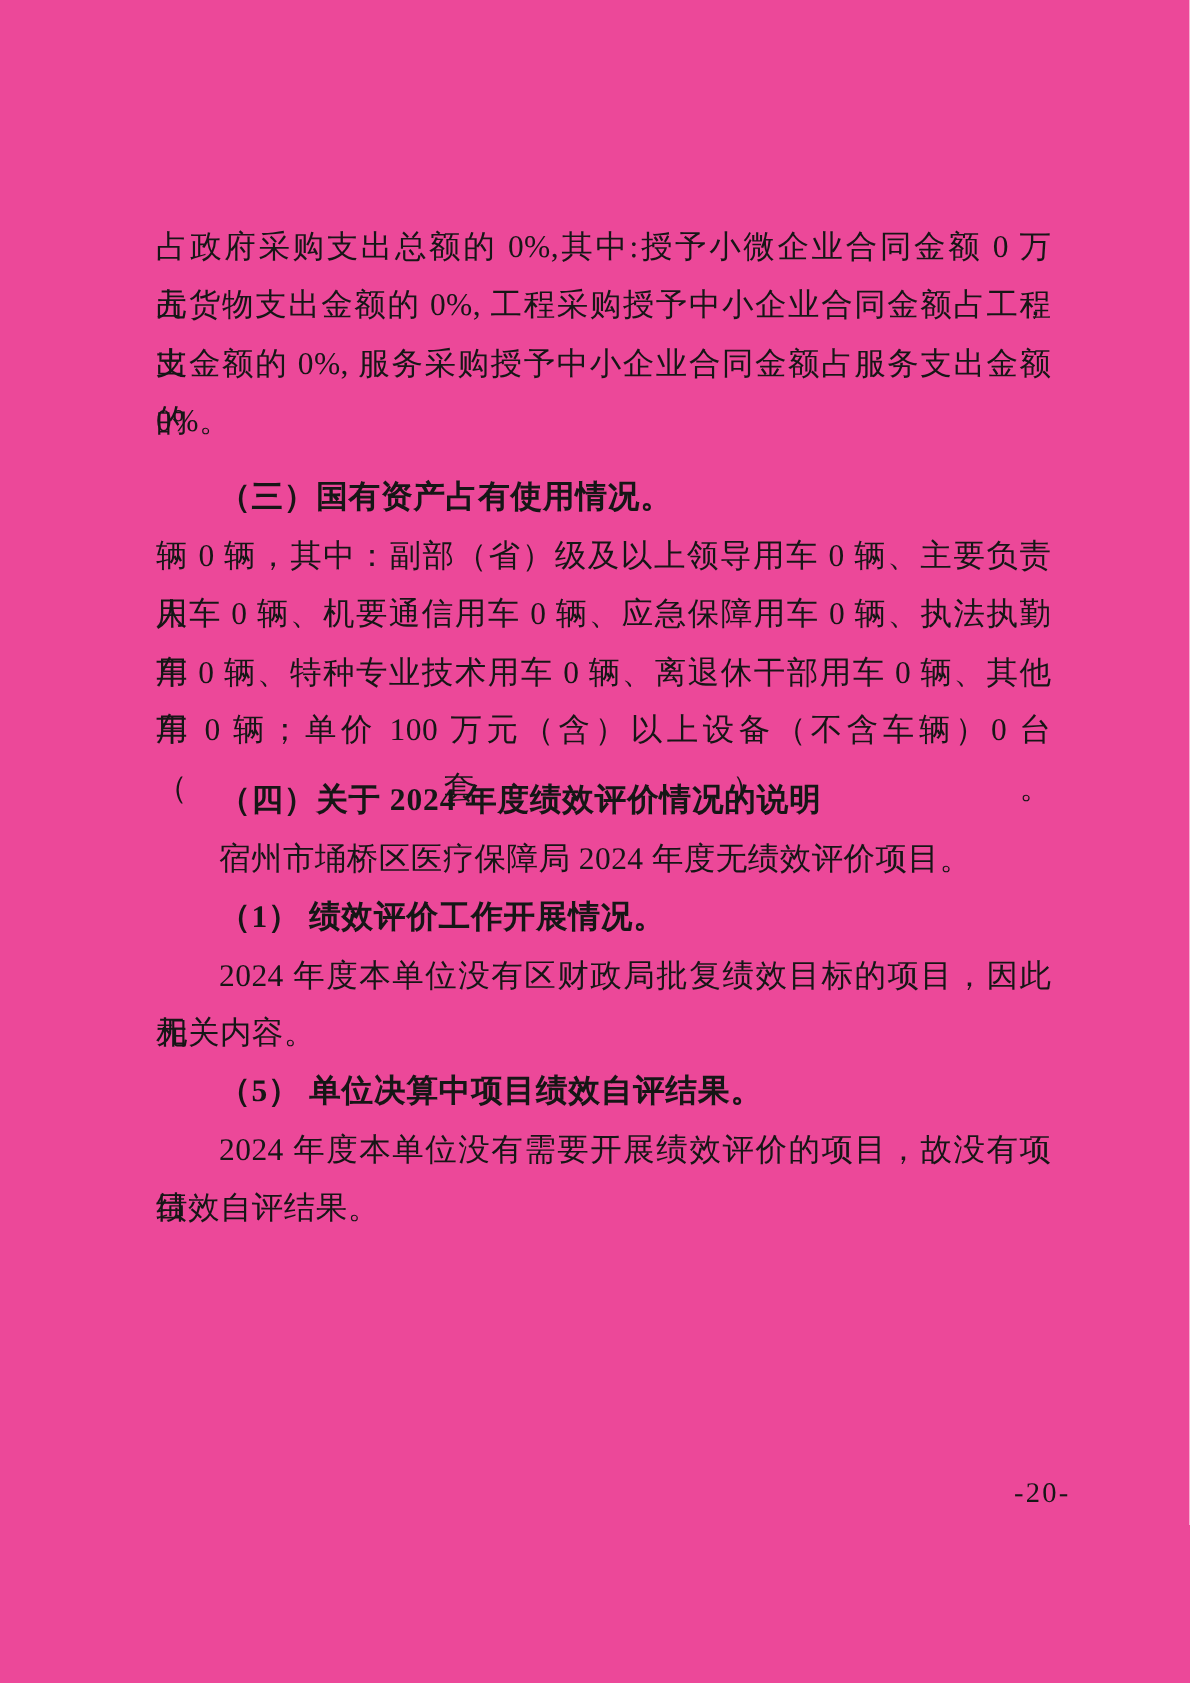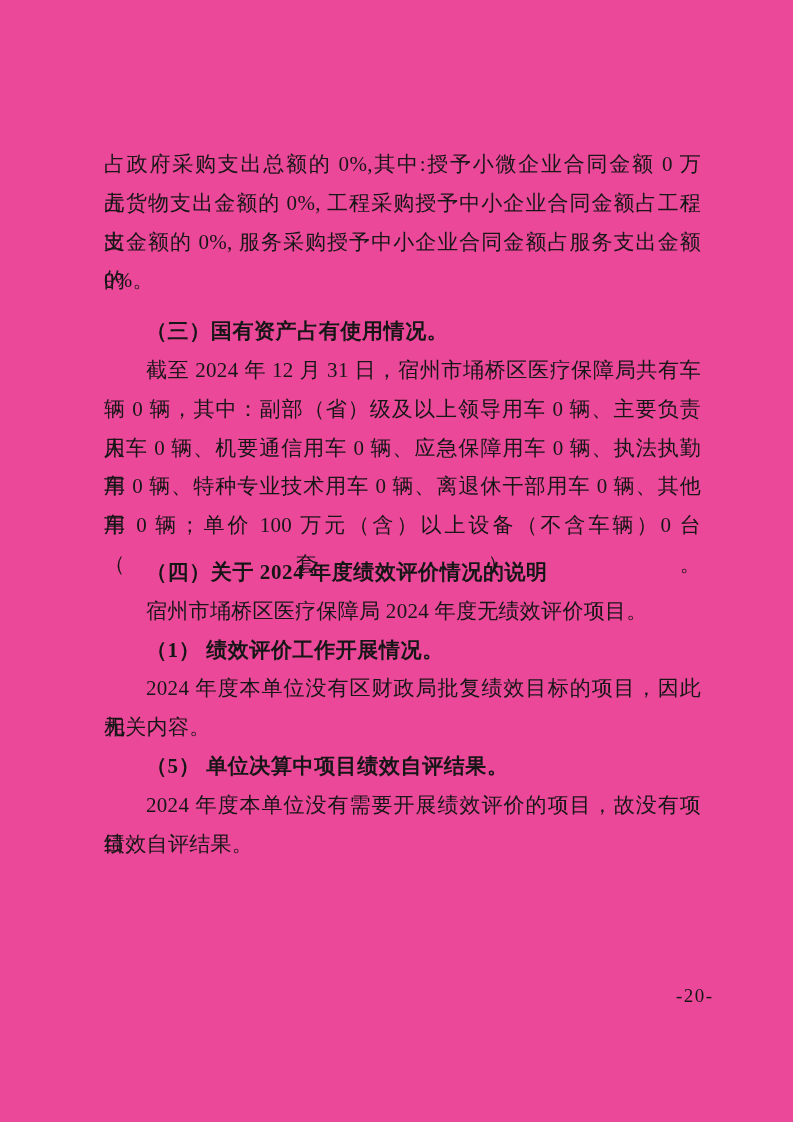--- a/index.html
+++ b/index.html
@@ -56,21 +56,20 @@
 </head>
 <body>
 
 <div class="page">
   <div class="textblock">
       <div class="line justify">占政府采购支出总额的 0%,其中:授予小微企业合同金额 0 万元，</div>
       <div class="line justify">占货物支出金额的 0%, 工程采购授予中小企业合同金额占工程支</div>
       <div class="line justify">出金额的 0%, 服务采购授予中小企业合同金额占服务支出金额的</div>
       <div class="line plain">0%。</div>
       <div class="line bold indent plain" style="margin-top: 12px;">（三）国有资产占有使用情况。</div>
-      <div class="line indent justify">截至 2024 年 12 月 31 日，宿州市埇桥区医疗保障局共有车</div>
       <div class="line justify">辆 0 辆，其中：副部（省）级及以上领导用车 0 辆、主要负责人</div>
       <div class="line justify">用车 0 辆、机要通信用车 0 辆、应急保障用车 0 辆、执法执勤用</div>
       <div class="line justify">车 0 辆、特种专业技术用车 0 辆、离退休干部用车 0 辆、其他用</div>
       <div class="line justify">车 0 辆；单价 100 万元（含）以上设备（不含车辆）0 台（套）。</div>
       <div class="line bold indent plain" style="margin-top: 8px;">（四）关于 2024 年度绩效评价情况的说明</div>
       <div class="line indent plain">宿州市埇桥区医疗保障局 2024 年度无绩效评价项目。</div>
       <div class="line bold indent plain">（1） 绩效评价工作开展情况。</div>
       <div class="line indent justify">2024 年度本单位没有区财政局批复绩效目标的项目，因此无</div>
       <div class="line plain">相关内容。</div>
       <div class="line bold indent plain">（5） 单位决算中项目绩效自评结果。</div>

